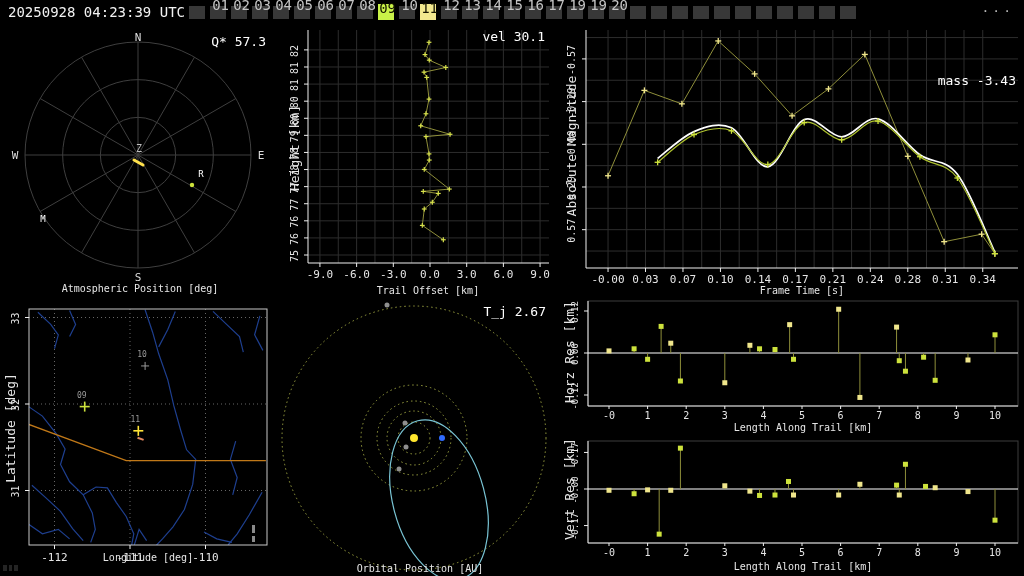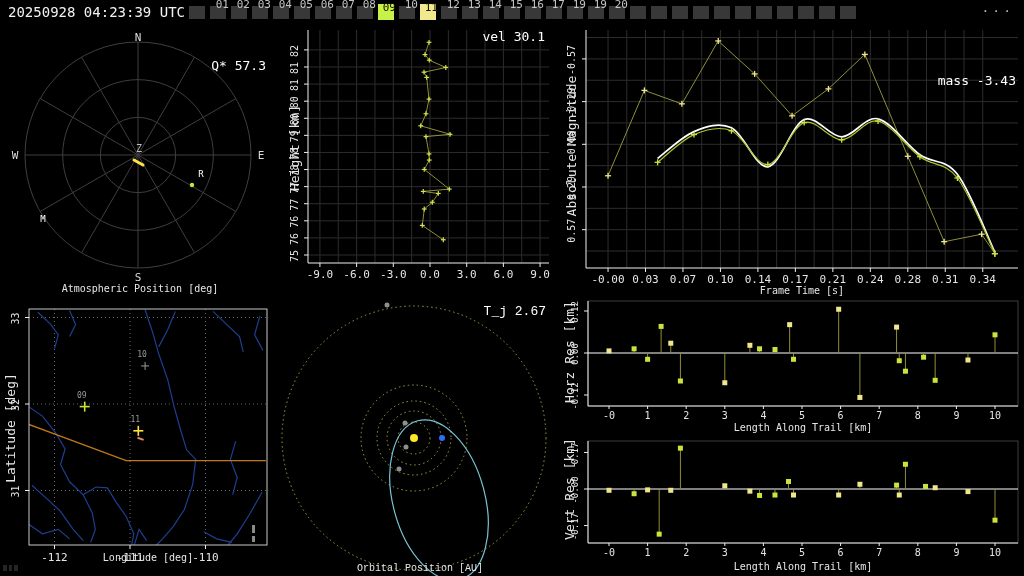--- a/index.html
+++ b/index.html
@@ -5,35 +5,35 @@
   html,body{margin:0;padding:0;background:#000;}
   #screen{position:relative;width:1024px;height:576px;background:#a21caf;overflow:hidden;
           font-family:"DejaVu Sans Mono",monospace;color:#e6e6e6;}
   #statusbar{position:absolute;left:0;top:0;width:1024px;height:24px;background:#000;}
   #clock{position:absolute;left:8px;top:4px;font-size:14px;color:#f2f2f2;white-space:pre;}
   #framestrip{position:absolute;left:189px;top:0;height:24px;display:flex;}
   .cellwrap{width:21px;position:relative;height:24px;}
   .cell{position:absolute;left:0;top:6px;width:16px;height:13px;background:#383838;}
   .cell.green{background:#c9f248;top:4px;height:16px;}
   .cell.khaki{background:#f2e88e;top:4px;height:16px;}
-  .num{position:absolute;top:1px;right:2px;font-size:11px;line-height:8px;color:#c4c4c4;}
+  .num{position:absolute;top:1px;right:2px;font-size:14px;line-height:8px;color:#c4c4c4;}
   .cellwrap.on .num{color:#151500;top:4px;right:3px;z-index:2;}
   #overflow{position:absolute;right:10px;top:0px;font-size:13px;color:#b8b8b8;letter-spacing:3px;}
   .panel{position:absolute;background:#000;}
   .panel svg{position:absolute;left:0;top:0;}
   svg text{font-family:"DejaVu Sans Mono",monospace;}
   .stat{position:absolute;font-size:13px;color:#fff;white-space:pre;}
   .ptitle{position:absolute;left:0;right:0;text-align:center;font-size:10px;color:#e6e6e6;white-space:nowrap;}
   .ylab{position:absolute;white-space:nowrap;transform:translate(-50%,-50%) rotate(-90deg);
         font-size:13px;color:#e6e6e6;}
   #p-atm{left:0;top:24px;width:280px;height:272px;}
   #p-trail{left:280px;top:24px;width:280px;height:272px;}
   #p-mag{left:560px;top:24px;width:464px;height:272px;}
   #p-map{left:0;top:296px;width:280px;height:280px;}
-  #p-orbit{left:280px;top:296px;width:280px;height:280px;font-family:Liberation Mono, monospace;}
+  #p-orbit{left:280px;top:296px;width:280px;height:280px;}
   #p-horz{left:560px;top:296px;width:464px;height:140px;}
   #p-vert{left:560px;top:436px;width:464px;height:140px;}
 </style>
 </head>
 <body>
 
 <div id="screen">
 
   <div id="statusbar">
     <span id="clock">20250928 04:23:39 UTC</span>
@@ -178,21 +178,21 @@
         <text x="138" y="17" font-size="11" fill="#dcdcdc" text-anchor="middle">N</text>
         <text x="261" y="135" font-size="11" fill="#dcdcdc" text-anchor="middle">E</text>
         <text x="138" y="257" font-size="11" fill="#dcdcdc" text-anchor="middle">S</text>
         <text x="15" y="135" font-size="11" fill="#dcdcdc" text-anchor="middle">W</text>
         <text x="139" y="128" font-size="10" fill="#bdbdbd" text-anchor="middle">Z</text>
         <line x1="134" y1="136" x2="143" y2="141" stroke="#ffe14c" stroke-width="3" stroke-linecap="round"></line>
         <circle cx="192" cy="161" r="2.2" fill="#cde23c"></circle>
         <text x="201" y="153" font-size="9" fill="#ffffff" text-anchor="middle">R</text>
         <text x="43" y="198" font-size="9" fill="#ffffff" text-anchor="middle">M</text>
       </svg>
-    <div class="stat" style="top:10px;right:14px;margin-top:24px;">Q* 57.3</div>
+    <div class="stat" style="top:10px;right:14px;">Q* 57.3</div>
     <div class="ptitle" style="bottom:2px;">Atmospheric Position [deg]</div>
   </div>
 
   <div class="panel" id="p-trail">
     <svg id="svg-trail" width="280" height="272">
         <line x1="39.92999999999999" y1="6" x2="39.92999999999999" y2="239" stroke="#2d2d2d" stroke-width="1"></line>
         <line x1="58.27499999999999" y1="6" x2="58.27499999999999" y2="239" stroke="#2d2d2d" stroke-width="1"></line>
         <line x1="76.62" y1="6" x2="76.62" y2="239" stroke="#2d2d2d" stroke-width="1"></line>
         <line x1="94.965" y1="6" x2="94.965" y2="239" stroke="#2d2d2d" stroke-width="1"></line>
         <line x1="113.31" y1="6" x2="113.31" y2="239" stroke="#2d2d2d" stroke-width="1"></line>
@@ -298,20 +298,21 @@
         <line x1="152.3237" y1="175.86000000000007" x2="152.3237" y2="180.66000000000008" stroke="#d8e24c" stroke-width="1.2"></line>
         <line x1="141.8519" y1="184.9990000000002" x2="146.6519" y2="184.9990000000002" stroke="#d8e24c" stroke-width="1.2"></line>
         <line x1="144.2519" y1="182.5990000000002" x2="144.2519" y2="187.3990000000002" stroke="#d8e24c" stroke-width="1.2"></line>
         <line x1="139.89509999999999" y1="201.40699999999984" x2="144.6951" y2="201.40699999999984" stroke="#d8e24c" stroke-width="1.2"></line>
         <line x1="142.2951" y1="199.00699999999983" x2="142.2951" y2="203.80699999999985" stroke="#d8e24c" stroke-width="1.2"></line>
         <line x1="160.9307" y1="215.76400000000012" x2="165.7307" y2="215.76400000000012" stroke="#d8e24c" stroke-width="1.2"></line>
         <line x1="163.3307" y1="213.36400000000012" x2="163.3307" y2="218.16400000000013" stroke="#d8e24c" stroke-width="1.2"></line>
       </svg>
     <div class="stat" style="top:5px;right:15px;">vel 30.1</div>
     <div class="ylab" style="left:14px;top:124px;">Height [km]</div>
+    <div class="ptitle" style="bottom:0px;padding-left:16px;">Trail Offset [km]</div>
   </div>
 
   <div class="panel" id="p-mag">
     <svg id="svg-mag" width="464" height="272">
         <line x1="48.04081632653062" y1="6" x2="48.04081632653062" y2="244" stroke="#2d2d2d" stroke-width="1"></line>
         <line x1="66.77551020408163" y1="6" x2="66.77551020408163" y2="244" stroke="#2d2d2d" stroke-width="1"></line>
         <line x1="85.51020408163265" y1="6" x2="85.51020408163265" y2="244" stroke="#2d2d2d" stroke-width="1"></line>
         <line x1="104.24489795918367" y1="6" x2="104.24489795918367" y2="244" stroke="#2d2d2d" stroke-width="1"></line>
         <line x1="122.9795918367347" y1="6" x2="122.9795918367347" y2="244" stroke="#2d2d2d" stroke-width="1"></line>
         <line x1="141.71428571428572" y1="6" x2="141.71428571428572" y2="244" stroke="#2d2d2d" stroke-width="1"></line>

